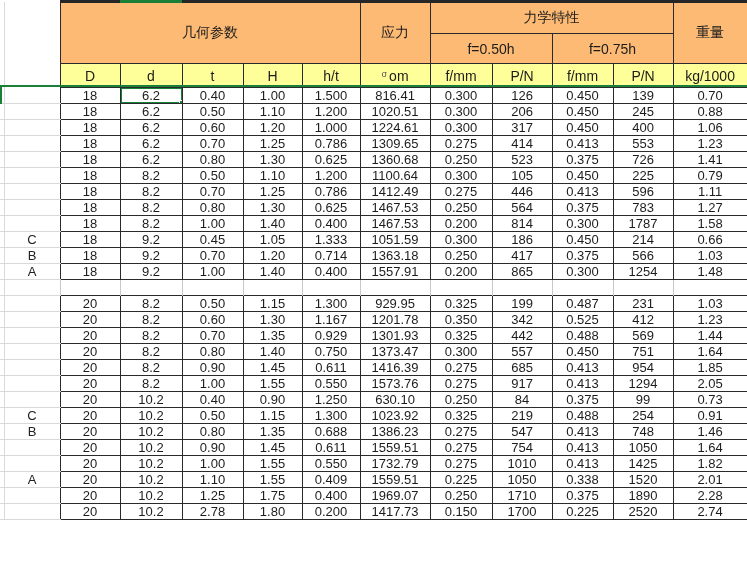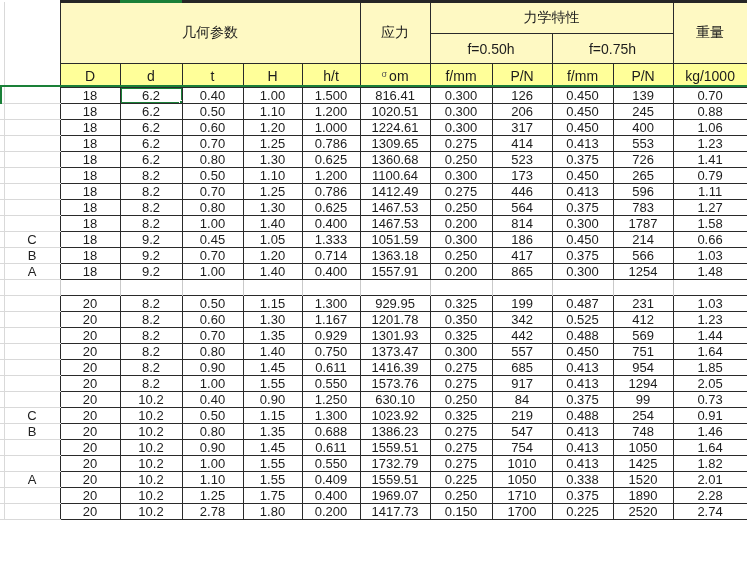--- a/index.html
+++ b/index.html
@@ -16,21 +16,21 @@
   td,th {
     text-align:center; vertical-align:middle;
     white-space:nowrap; overflow:hidden; font-weight:normal;
     padding:0;
   }
   tr.h1 { height:32px; }
   tr.h2 { height:30px; }
   tr.h3 { height:24px; }
   tbody tr { height:16px; }
 
-  .pink { background:#fef9c3; border:1px solid #2a2a2a; font-size:14px; }
+  .pink { background:#fdba74; border:1px solid #2a2a2a; font-size:14px; }
   tr.h1 .pink { border-top:3px solid #262626; }
   .yel  { background:#ffff99; border:1px solid #2a2a2a; font-size:14px; }
   tbody td.c { border:1px solid #2a2a2a; font-size:13px; background:#fff; }
 
   
   .m   { border:none; background:#fff; font-size:13px; color:#222; }
   .msl { border-right:1px solid #d9d9d9; }
   tbody td.m { border-bottom:1px solid #d9d9d9; }
 
   
@@ -183,23 +183,23 @@
         <tr>
           <td class="m msl"></td>
           <td class="m"></td>
           <td class="c">18</td>
           <td class="c">8.2</td>
           <td class="c">0.50</td>
           <td class="c">1.10</td>
           <td class="c">1.200</td>
           <td class="c">1100.64</td>
           <td class="c">0.300</td>
-          <td class="c">173</td>
+          <td class="c">105</td>
           <td class="c">0.450</td>
-          <td class="c">265</td>
+          <td class="c">225</td>
           <td class="c">0.79</td>
         </tr>
         <tr>
           <td class="m msl"></td>
           <td class="m"></td>
           <td class="c">18</td>
           <td class="c">8.2</td>
           <td class="c">0.70</td>
           <td class="c">1.25</td>
           <td class="c">0.786</td>

